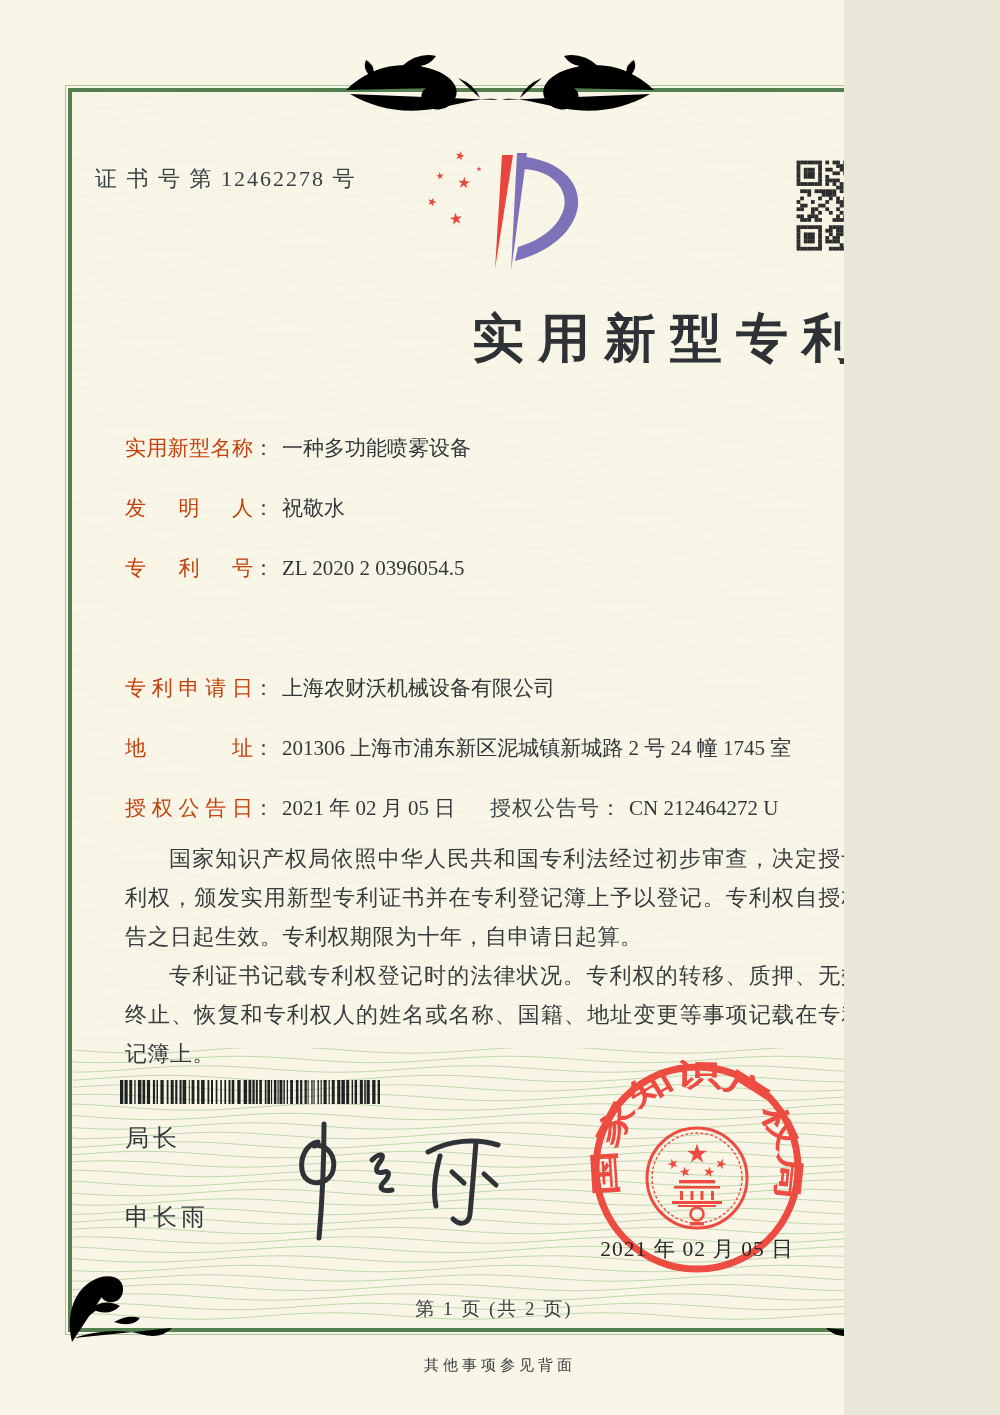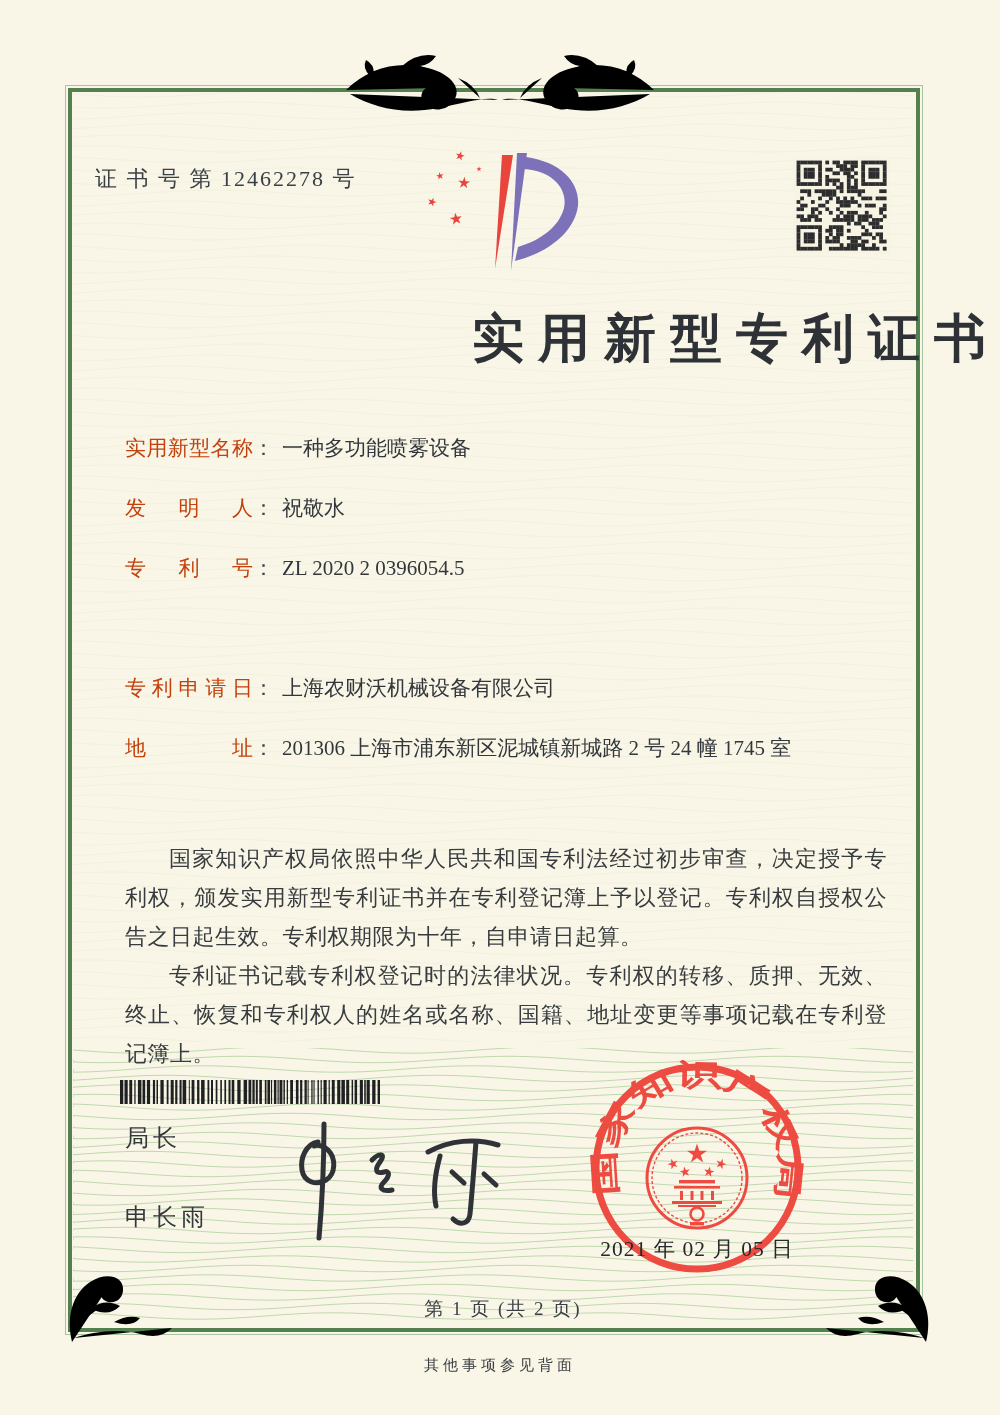--- a/index.html
+++ b/index.html
@@ -1,17 +1,17 @@
 <!DOCTYPE html>
 <html><head>
 <meta charset="utf-8">
 <style>
   html,body{margin:0;padding:0;background:#e9e7d8;}
   .page{
-    position:relative; width:1000px; height:1415px;
+    position:relative; width:844px; height:1415px;
     background:#f9f6e7; overflow:hidden;
     font-family:"Liberation Serif","DejaVu Serif",serif;
     color:#34383c;
   }
   
   .frame{
     position:absolute; left:68px; top:88px; width:844px; height:1236px;
     border:4px solid #54804f; outline:1px solid #a6c6a0; outline-offset:2px;
     box-sizing:content-box;
   }
@@ -39,21 +39,21 @@
   }
   .paras p{margin:0; text-indent:2em;}
   .signer{left:125px; font-family:"Liberation Sans","DejaVu Sans",sans-serif;
     font-size:24px; color:#34383c; letter-spacing:4px;}
   .seal-date{
     left:577px; top:1234px; width:240px; text-align:center;
     font-size:21.5px; color:#26282a; letter-spacing:1px;
   }
   .page-num{
     left:68px; top:1296px; width:852px; text-align:center;
-    font-size:19px; color:#3a3f44; letter-spacing:2px;padding-left:9px;
+    font-size:19px; color:#3a3f44; letter-spacing:2px;
   }
   .footer-note{
     left:0; top:1356px; width:1000px; text-align:center;
     font-size:15px; color:#3a3e41; letter-spacing:4px;
   }
   .sig path{stroke:#2f3338; stroke-width:5; fill:none; stroke-linecap:round; stroke-linejoin:round;}
 </style>
 </head>
 <body>
 
@@ -566,20 +566,26 @@
   </div>
   <div class="abs row" style="top:554px">
     <span class="lbl">专利号</span><span class="colon">：</span><span class="val">ZL 2020 2 0396054.5</span>
   </div>
   <div class="abs row" style="top:674px">
     <span class="lbl">专利申请日</span><span class="colon">：</span><span class="val">上海农财沃机械设备有限公司</span>
   </div>
   <div class="abs row" style="top:734px">
     <span class="lbl">地址</span><span class="colon">：</span><span class="val">201306 上海市浦东新区泥城镇新城路 2 号 24 幢 1745 室</span>
   </div>
+  <div class="abs row" style="top:794px">
+    <span class="lbl">授权公告日</span><span class="colon">：</span><span class="val">2021 年 02 月 05 日</span>
+    <span class="pair2">
+      <span class="lbl2">授权公告号</span><span class="colon">：</span><span class="val">CN 212464272 U</span>
+    </span>
+  </div>
 
   <div class="abs paras">
     <p>国家知识产权局依照中华人民共和国专利法经过初步审查，决定授予专利权，颁发实用新型专利证书并在专利登记簿上予以登记。专利权自授权公告之日起生效。专利权期限为十年，自申请日起算。</p>
     <p>专利证书记载专利权登记时的法律状况。专利权的转移、质押、无效、终止、恢复和专利权人的姓名或名称、国籍、地址变更等事项记载在专利登记簿上。</p>
   </div>
 
   <svg class="abs" style="left:118px; top:1080px;" width="265" height="24" viewBox="0 0 265 24">
     <g id="barcode-bars" fill="#1f2022">
         <rect x="2.0" y="0" width="3.3" height="24"></rect>
         <rect x="6.5" y="0" width="3.2" height="24"></rect>

